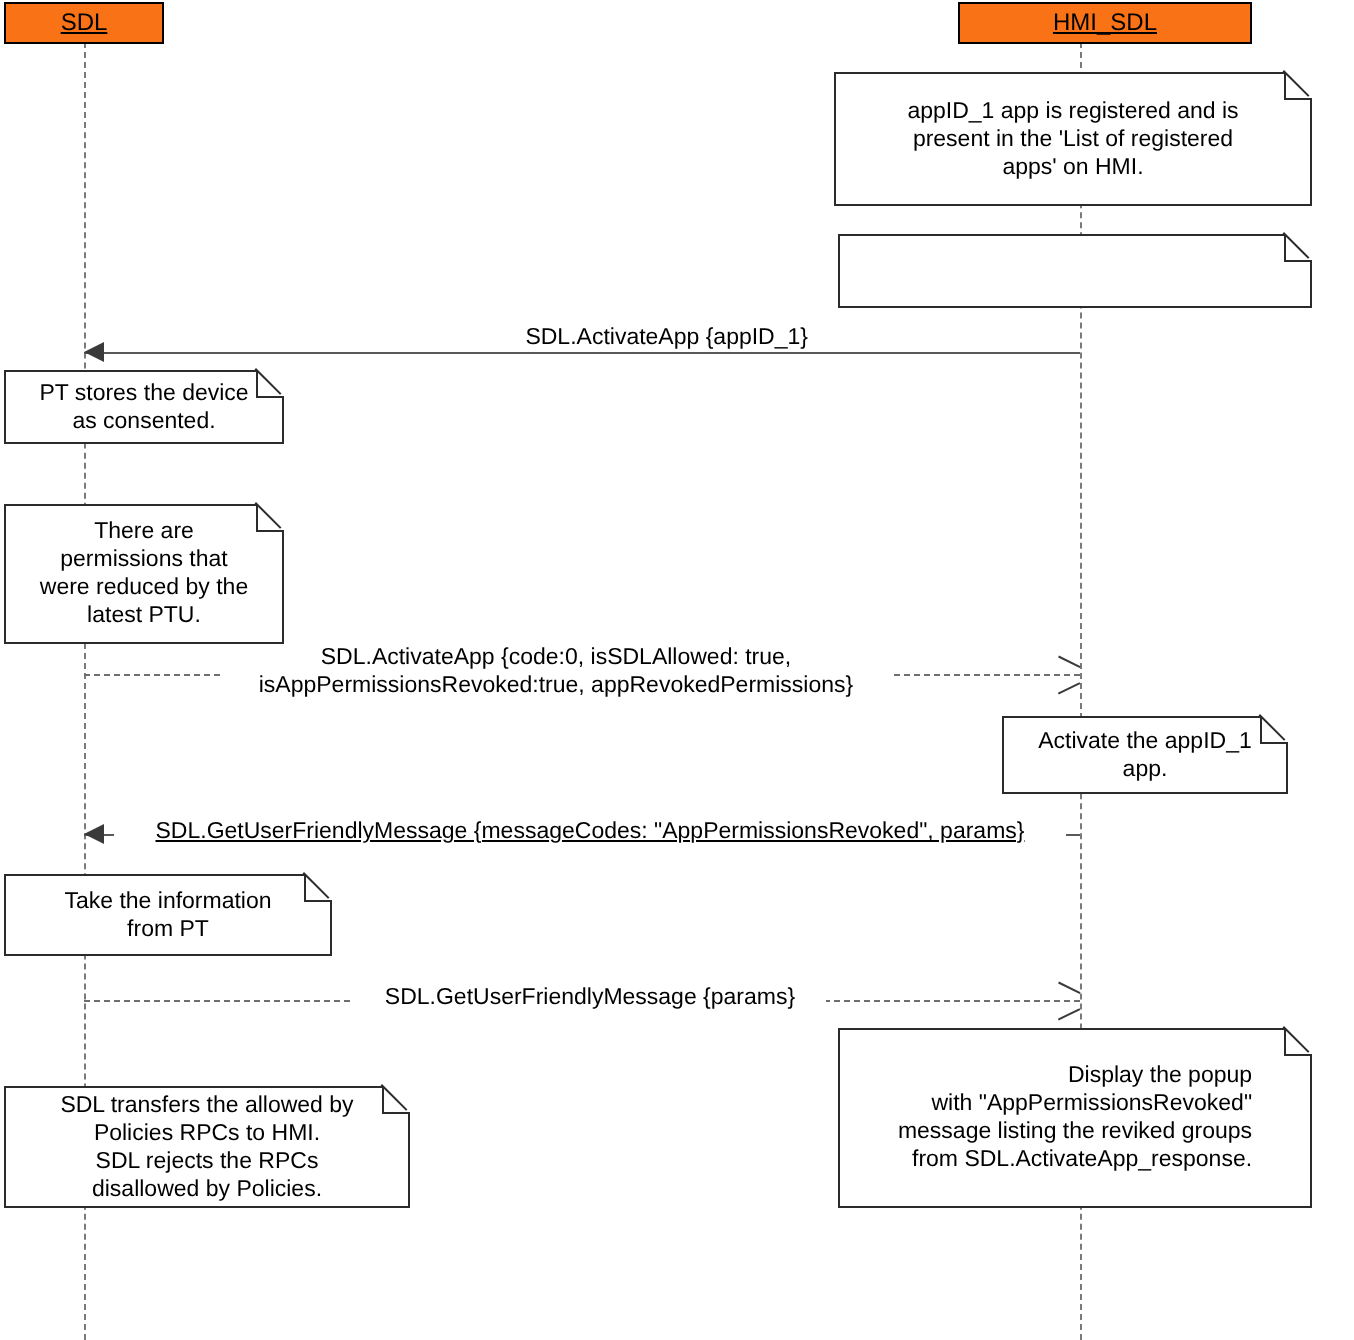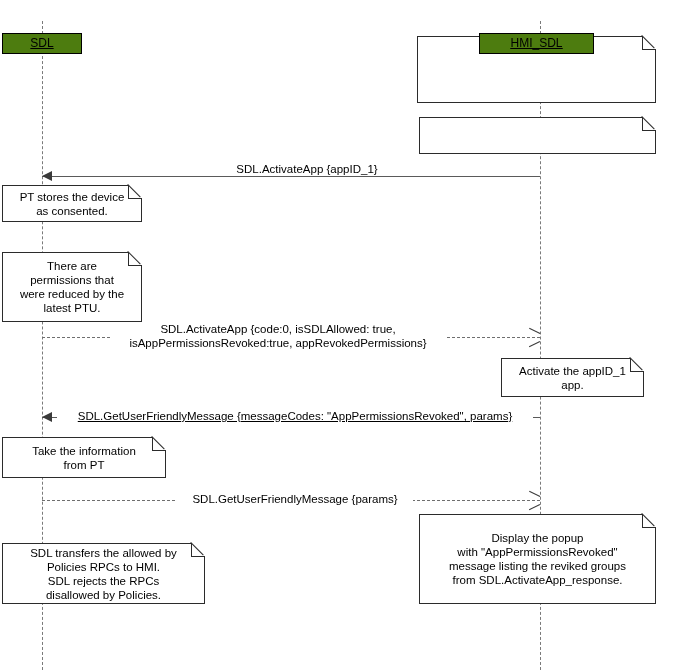--- a/index.html
+++ b/index.html
@@ -13,27 +13,26 @@
     height: 670px;
     background: #ffffff;
     font-family: "Liberation Sans", sans-serif;
     overflow: hidden;
   }
   
   .lifeline-head {
     position: absolute;
     box-sizing: border-box;
     border: 1px solid #000000;
-    background: #4d7c0f;
+    background: #f97316;
     text-align: center;
     font-size: 12px;
     color: #000000;
     line-height: 19px;
     z-index: 5;
-    margin-top: 32px;
   }
   .lifeline-head span {
     text-decoration: underline;
   }
   
   .lifeline-stem {
     position: absolute;
     width: 0;
     border-left: 1px dashed #7a7a7a;
     z-index: 0;
@@ -157,38 +156,41 @@
 <body>
 
 <div id="diagram">
 
   <div class="lifeline-stem" style="left:42px; top:21px; height:649px;"></div>
   <div class="lifeline-stem" style="left:540px; top:21px; height:649px;"></div>
 
   <div class="lifeline-head" style="left:2px; top:1px; width:80px; height:21px;">
     <span>SDL</span>
   </div>
-  <div class="lifeline-head" style="left:479px; top:1px; width:115px; height:21px;text-decoration:underline;">
+  <div class="lifeline-head" style="left:479px; top:1px; width:147px; height:21px;text-decoration:underline;">
     <span>HMI_SDL</span>
   </div>
 
   <div class="note" style="left:417px; top:36px; width:239px; height:67px;">
     <span class="dogear-cover"></span>
     <span class="dogear"></span>
+    <span class="note-text">appID_1 app is registered and is
+present in the 'List of registered
+apps' on HMI.</span>
   </div>
 
   <div class="note" style="left:419px; top:117px; width:237px; height:37px;">
     <span class="dogear-cover"></span>
     <span class="dogear"></span>
   </div>
 
   <div class="msg" style="left:42px; top:176px; width:498px;">
     <div class="msg-line solid" style="left:0; width:498px;"></div>
     <div class="arrowhead filled-left" style="left:0;"></div>
-    <div class="msg-label" style="left:142px; top:-14px; width:240px;">SDL.ActivateApp {appID_1}</div>
+    <div class="msg-label" style="left:119px; top:-14px; width:240px;text-align:right;">SDL.ActivateApp {appID_1}</div>
   </div>
 
   <div class="note" style="left:2px; top:252px; width:140px; height:70px;">
     <span class="dogear-cover"></span>
     <span class="dogear"></span>
     <span class="note-text">There are
 permissions that
 were reduced by the
 latest PTU.</span>
   </div>
@@ -235,21 +237,21 @@
 
   <div class="note" style="left:2px; top:543px; width:203px; height:61px;">
     <span class="dogear-cover"></span>
     <span class="dogear"></span>
     <span class="note-text">SDL transfers the allowed by
 Policies RPCs to HMI.
 SDL rejects the RPCs
 disallowed by Policies.</span>
   </div>
 
-  <div class="note" style="left:419px; top:514px; width:237px; height:90px;">
+  <div class="note" style="left:419px; top:514px; width:237px; height:90px;text-align:right;">
     <span class="dogear-cover"></span>
     <span class="dogear"></span>
     <span class="note-text">Display the popup
 with  "AppPermissionsRevoked"
 message listing the reviked groups
 from SDL.ActivateApp_response.</span>
   </div>
 
 </div>
 

